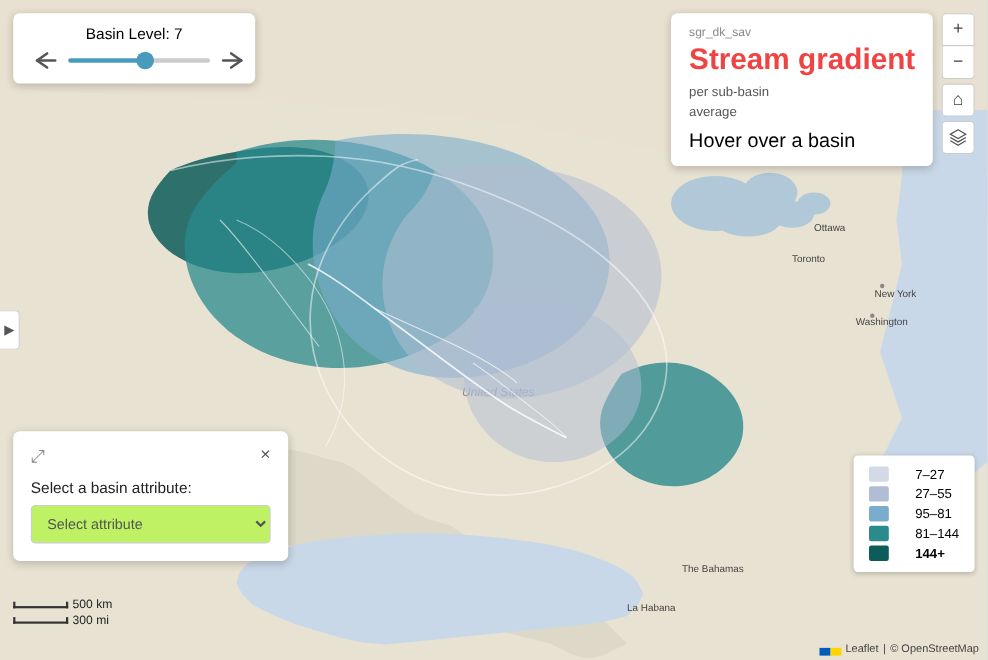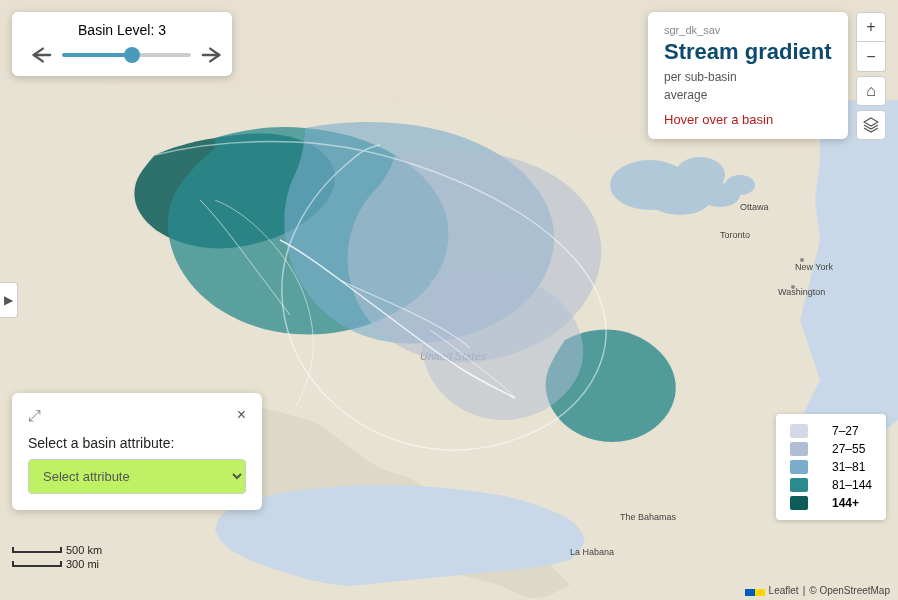--- a/index.html
+++ b/index.html
@@ -84,35 +84,35 @@
       box-shadow: 0 2px 8px rgba(0,0,0,0.2);
       z-index: 100;
       min-width: 200px;
     }
     #info-attr-code {
       font-size: 11px;
       color: #888;
       margin-bottom: 4px;
     }
     #info-title {
-      font-size: 22px;
+      font-size: 27px;
       font-weight: 700;
-      color: #0c4a6e;
+      color: #ef4444;
       line-height: 1.1;
       margin-bottom: 4px;
     }
     #info-subtitle {
       font-size: 12px;
       color: #555;
       line-height: 1.5;
       margin-bottom: 8px;
     }
     #info-hover {
-      font-size: 13px;
-      color: #b91c1c;
+      font-size: 18px;
+      color: #000000;
     }
 
     
     #map-controls {
       position: absolute;
       top: 12px;
       right: 12px;
       z-index: 100;
       display: flex;
       flex-direction: column;
@@ -319,21 +319,21 @@
     <path d="M280,240 C300,250 320,265 340,280 C360,295 380,310 400,325 C420,340 440,355 460,368 C480,381 500,390 515,398" stroke="white" stroke-width="1.5" fill="none" opacity="0.8"></path>
     <path d="M340,280 C360,290 385,300 410,312 C435,324 455,335 470,348" stroke="white" stroke-width="1" fill="none" opacity="0.7"></path>
     <path d="M200,200 C215,215 230,235 245,255 C260,275 275,295 290,315" stroke="white" stroke-width="1" fill="none" opacity="0.6"></path>
     <path d="M430,330 C445,340 460,352 475,364 C490,376 505,386 515,398" stroke="white" stroke-width="1" fill="none" opacity="0.6"></path>
 
     <path d="M155,155 C195,145 245,140 295,142 C345,144 390,155 435,172 C480,189 520,210 550,235 C580,260 600,288 605,318 C610,348 598,378 578,400 C558,422 530,436 500,444 C470,452 438,452 408,444 C378,436 350,420 328,398 C306,376 291,348 285,320 C279,292 282,262 293,236 C304,210 320,188 340,170 C360,152 365,148 380,145" stroke="white" stroke-width="1.5" fill="none" opacity="0.5"></path>
     <path d="M215,200 C240,210 260,228 278,250 C296,272 308,298 312,326 C316,354 310,382 296,406" stroke="white" stroke-width="1" fill="none" opacity="0.5"></path>
   </svg>
 
   <div id="basin-level-control">
-    <div id="basin-level-title">Basin Level: 3</div>
+    <div id="basin-level-title">Basin Level: 7</div>
     <div id="slider-row">
       <button class="arrow-btn">
         <svg viewBox="0 0 24 18" fill="none" xmlns="http://www.w3.org/2000/svg">
           <polyline points="14,2 4,9 14,16" stroke="#555" stroke-width="2.5" stroke-linecap="round" stroke-linejoin="round"></polyline>
           <line x1="4" y1="9" x2="22" y2="9" stroke="#555" stroke-width="2.5" stroke-linecap="round"></line>
         </svg>
       </button>
       <input type="range" id="basin-slider" min="0" max="100" value="55" style="">
       <button class="arrow-btn">
         <svg viewBox="0 0 24 18" fill="none" xmlns="http://www.w3.org/2000/svg">
@@ -386,21 +386,21 @@
     <div class="legend-item">
       <div class="legend-swatch" style="background:#d4d9e8;"></div>
       <span>7–27</span>
     </div>
     <div class="legend-item">
       <div class="legend-swatch" style="background:#b0bdd4;"></div>
       <span>27–55</span>
     </div>
     <div class="legend-item">
       <div class="legend-swatch" style="background:#7aadcc;"></div>
-      <span>31–81</span>
+      <span>95–81</span>
     </div>
     <div class="legend-item">
       <div class="legend-swatch" style="background:#2a8a8c;"></div>
       <span>81–144</span>
     </div>
     <div class="legend-item">
       <div class="legend-swatch" style="background:#0d5c5a;"></div>
       <span>144+</span>
     </div>
   </div>

